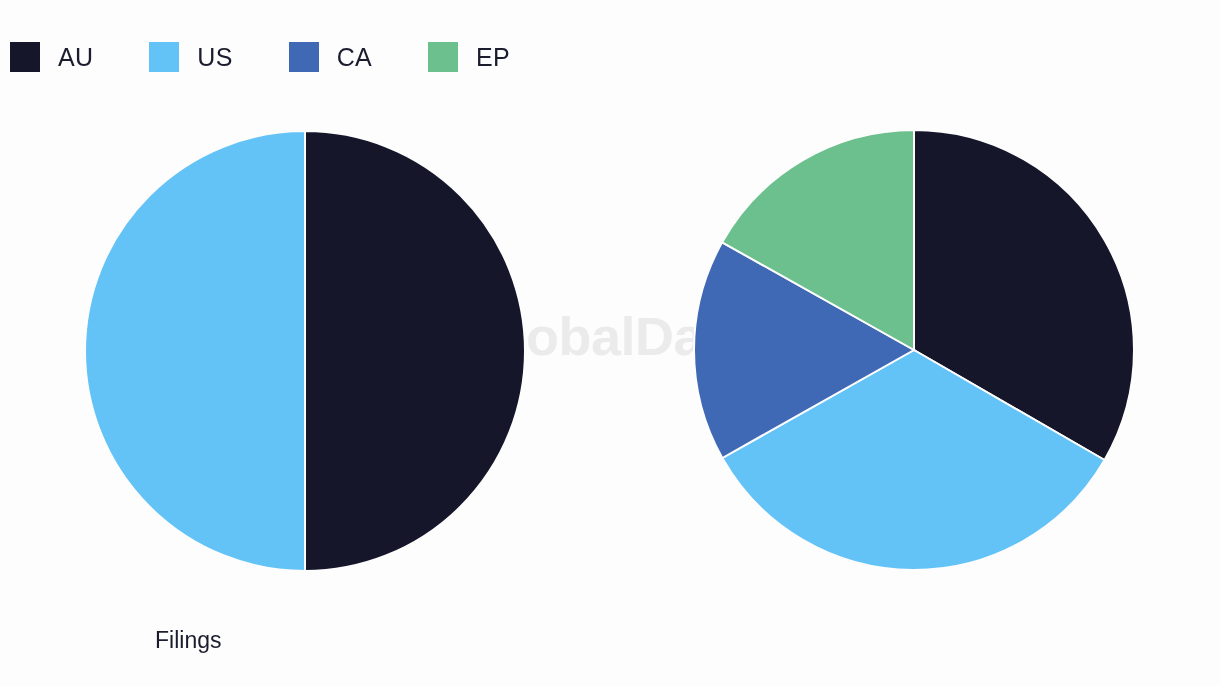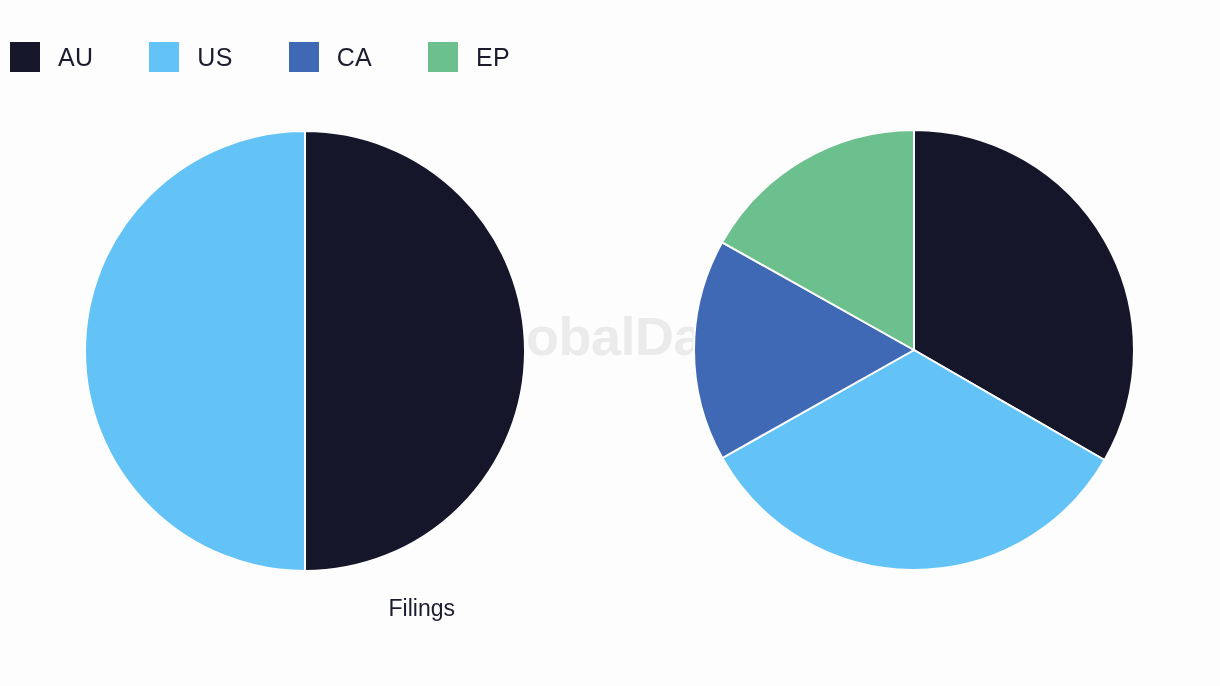--- a/index.html
+++ b/index.html
@@ -78,22 +78,23 @@
   .pie-slice {
     stroke: #fdfdfd;
     stroke-width: 2;
     stroke-linejoin: miter;
   }
 
   .pie-caption {
     position: absolute;
     font-size: 23px;
     color: #1b1c2e;
-    text-align: right;
+    text-align: left;
     white-space: nowrap;
+    margin-top: 32px;
   }
   #caption-filings {
     left: 155px;
     top: 595px;
     width: 300px;
   }
   #caption-grants {
     left: 764px;
     top: 595px;
     width: 300px;

